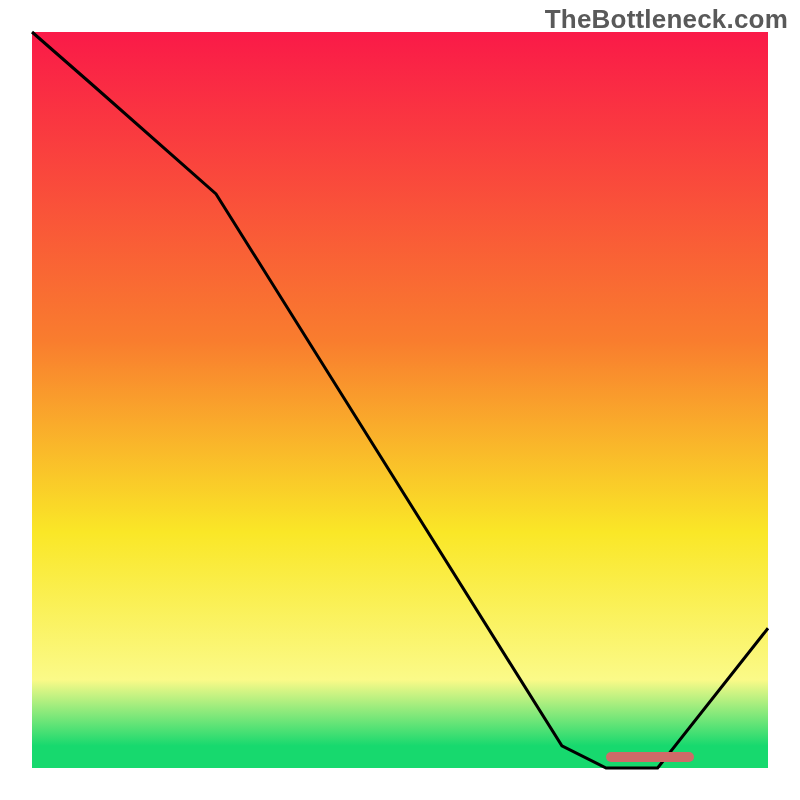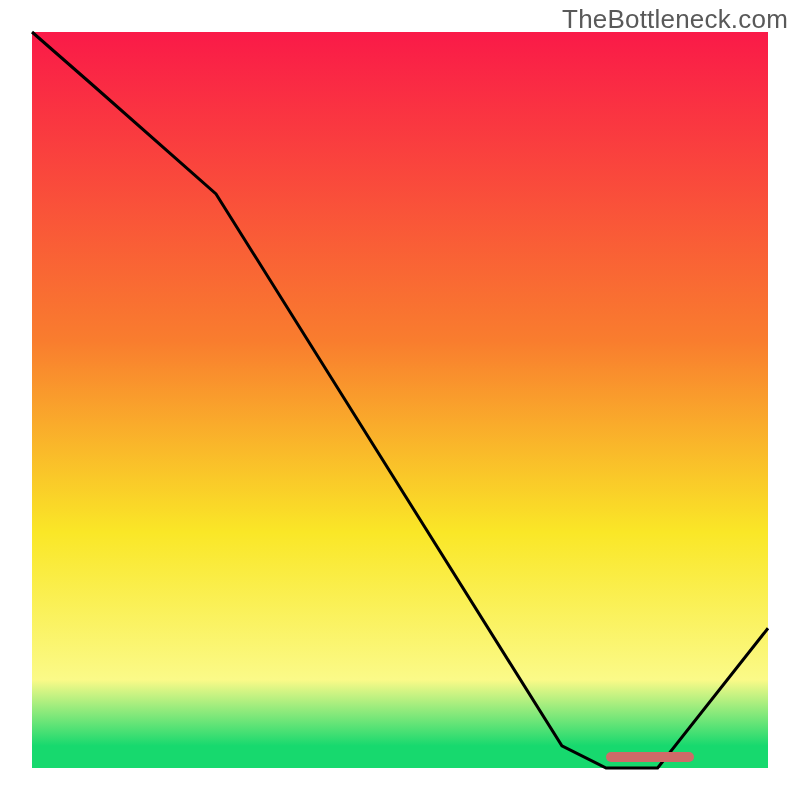--- a/index.html
+++ b/index.html
@@ -14,21 +14,21 @@
   .container {
     position: relative;
     width: 800px;
     height: 800px;
   }
   .watermark {
     position: absolute;
     top: 4px;
     right: 12px;
     font-size: 26px;
-    font-weight: 400;
+    font-weight: 700;
     color: #595959;
     letter-spacing: 0.2px;
     z-index: 5;
   }
   .plot-area {
     position: absolute;
     left: 32px;
     top: 32px;
     width: 736px;   
     height: 736px;

